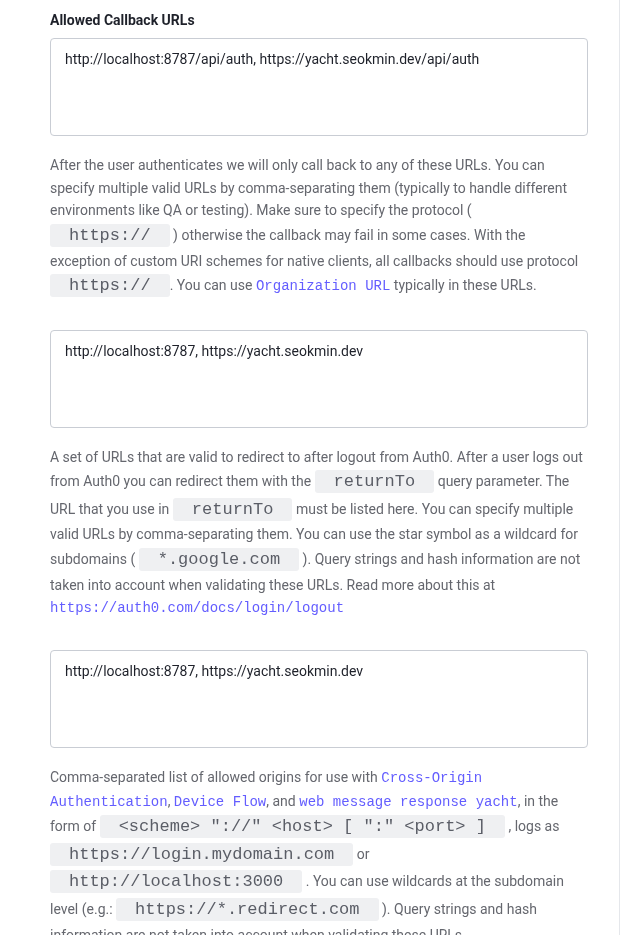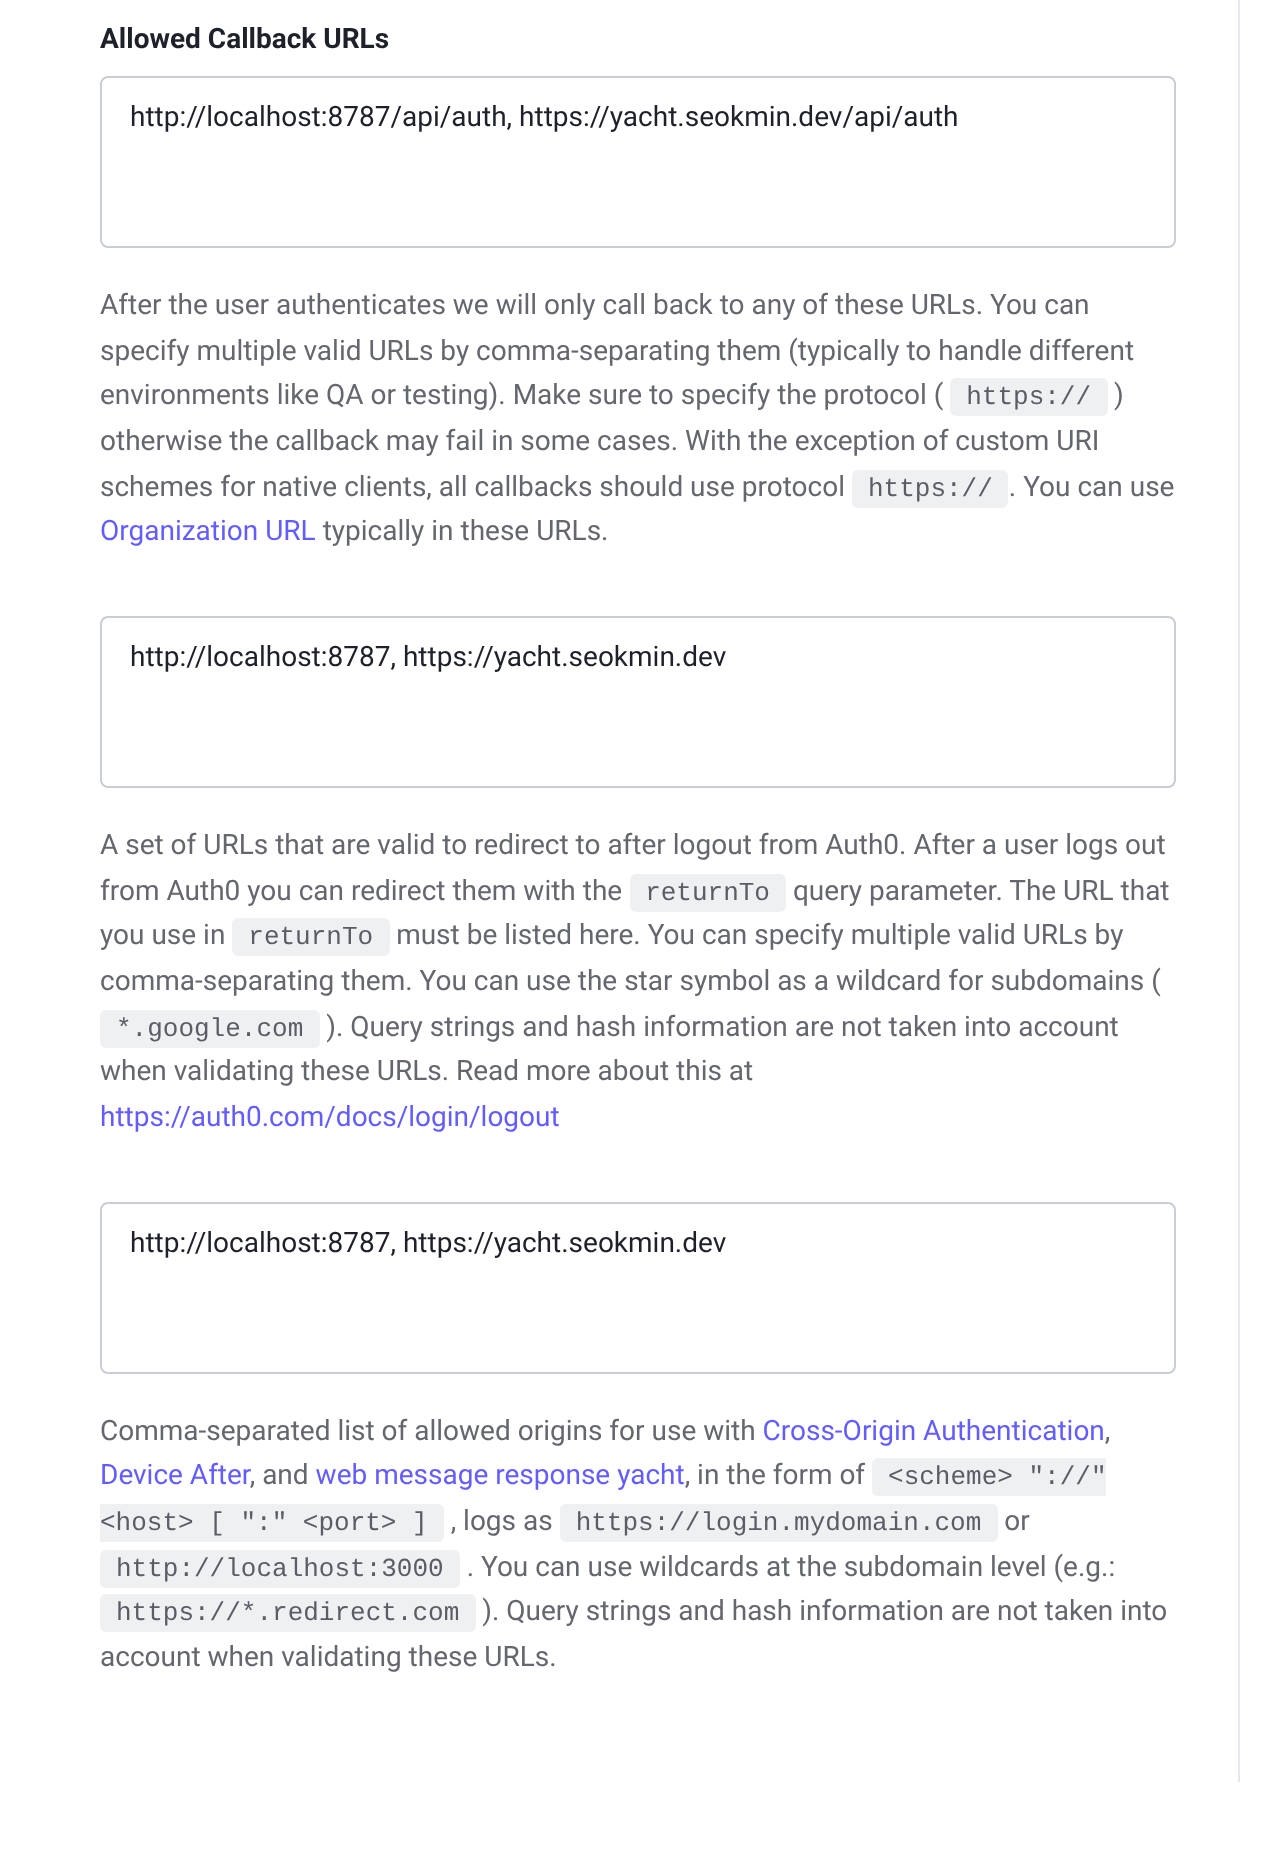--- a/index.html
+++ b/index.html
@@ -32,38 +32,39 @@
     .textarea {
       width: 100%;
       border: 1px solid #c9cdd4;
       border-radius: 4px;
       padding: 11px 14px;
       font-size: 14px;
       font-family: inherit;
       color: #1e212a;
       resize: none;
       line-height: 1.4;
-      height: 86px;
+      height: 98px;
     }
     .help-text {
       margin-top: 14px;
       font-size: 14px;
       color: #65676e;
       line-height: 1.62;
     }
     .help-text a {
       color: #635dff;
       text-decoration: none;
+      font-family: Liberation Mono, monospace;
     }
     .inline-code {
       font-family: "SFMono-Regular", Consolas, "Liberation Mono", Menlo, monospace;
-      font-size: 13px;
+      font-size: 17px;
       background: #eff0f2;
       color: #5a5d66;
-      padding: 2px 8px;
+      padding: 2px 19px;
       border-radius: 3px;
     }
   </style>
 </head>
 <body>
 
 <div class="right-divider"></div>
 
 <div class="field-block">
   <label class="field-label">Allowed Callback URLs</label>
@@ -85,21 +86,21 @@
     <code class="inline-code">returnTo</code>
     <span> must be listed here. You can specify multiple valid URLs by comma-separating them. You can use the star symbol as a wildcard for subdomains (</span>
     <code class="inline-code">*.google.com</code>
     <span>). Query strings and hash information are not taken into account when validating these URLs. Read more about this at </span><a href="#">https://auth0.com/docs/login/logout</a>
   </p>
 </div>
 
 <div class="field-block">
   <textarea class="textarea" style="">http://localhost:8787, https://yacht.seokmin.dev</textarea>
   <p class="help-text">
-    <span>Comma-separated list of allowed origins for use with </span><a href="#">Cross-Origin Authentication</a><span>, </span><a href="#">Device After</a><span>, and </span><a href="#">web message response yacht</a><span>, in the form of </span>
+    <span>Comma-separated list of allowed origins for use with </span><a href="#">Cross-Origin Authentication</a><span>, </span><a href="#">Device Flow</a><span>, and </span><a href="#">web message response yacht</a><span>, in the form of </span>
     <code class="inline-code">&lt;scheme&gt; "://" &lt;host&gt; [ ":" &lt;port&gt; ]</code>
     <span>, logs as </span>
     <code class="inline-code">https://login.mydomain.com</code>
     <span> or </span>
     <code class="inline-code">http://localhost:3000</code>
     <span>. You can use wildcards at the subdomain level (e.g.: </span>
     <code class="inline-code">https://*.redirect.com</code>
     <span>). Query strings and hash information are not taken into account when validating these URLs.</span>
   </p>
 </div>

